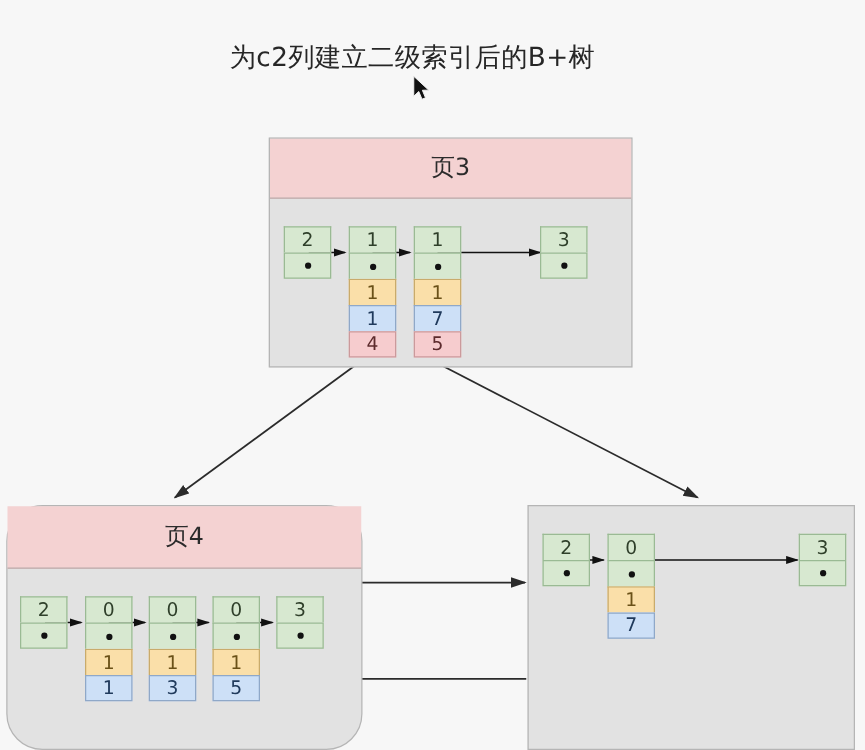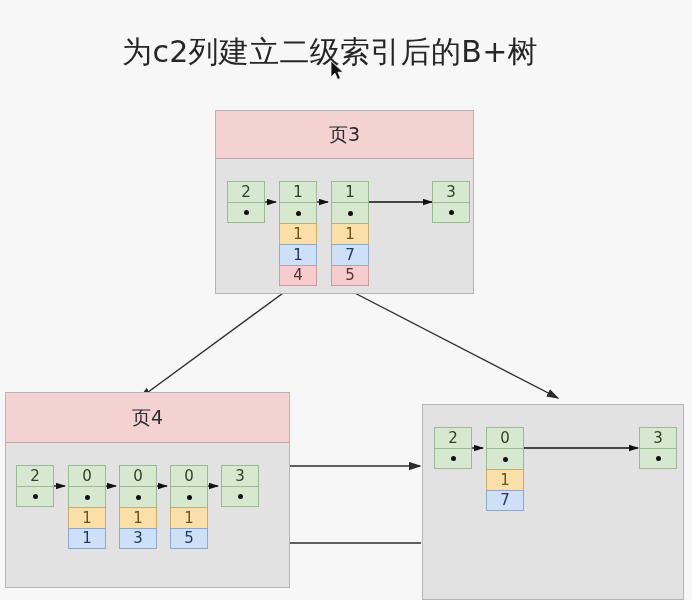--- a/index.html
+++ b/index.html
@@ -20,21 +20,21 @@
     width: 692px;
     height: 600px;
   }
   
   #title {
     position: absolute;
     left: 0;
     top: 32px;
     width: 660px;
     text-align: center;
-    font-size: 30px;
+    font-size: 21px;
     color: #262626;
     letter-spacing: 0.3px;
     font-family: "DejaVu Sans", "Liberation Sans", sans-serif;
     white-space: nowrap;
   }
   
   .page-box {
     position: absolute;
     box-sizing: border-box;
     border: 1px solid #b5b5b5;
@@ -112,21 +112,21 @@
 
     <line x1="290" y1="288" x2="140" y2="398" stroke="#2b2b2b" stroke-width="1.4" marker-end="url(#ah)"></line>
 
     <line x1="345" y1="288" x2="558" y2="398" stroke="#2b2b2b" stroke-width="1.4" marker-end="url(#ah)"></line>
 
     <line x1="266" y1="466" x2="420" y2="466" stroke="#2b2b2b" stroke-width="1.4" marker-end="url(#ah)"></line>
 
     <line x1="421" y1="543" x2="267" y2="543" stroke="#2b2b2b" stroke-width="1.4" marker-end="url(#ah)"></line>
   </svg>
 
-  <div class="page-box" style="left:215px; top:110px; width:259px; height:184px;">
+  <div class="page-box" style="left:215px; top:110px; width:291px; height:184px;">
     <div class="page-header" style="height:48px;">页3</div>
     <div class="page-body" style="height:134px;">
       <svg style="position:absolute;left:0;top:0;width:257px;height:134px;pointer-events:none;">
         <defs>
           <marker id="ah3" markerWidth="8" markerHeight="8" refX="7" refY="2.5" orient="auto" markerUnits="strokeWidth">
             <path d="M0,0 L8,2.5 L0,5 z" fill="#111"></path>
           </marker>
         </defs>
         <line x1="31" y1="43" x2="60" y2="43" stroke="#111" stroke-width="1.3" marker-end="url(#ah3)"></line>
         <line x1="82" y1="43" x2="112" y2="43" stroke="#111" stroke-width="1.3" marker-end="url(#ah3)"></line>
@@ -159,21 +159,21 @@
       </div>
       <div class="node" style="left:216px; top:22px;">
         <div class="cell green">3</div>
         <div class="cell green ptr">
             <span class="dot"></span>
           </div>
       </div>
     </div>
   </div>
 
-  <div class="page-box" style="left:5px; top:392px; width:285px; height:196px;">
+  <div class="page-box" style="left:5px; top:404px; width:285px; height:196px;border-radius:29px;">
     <div class="page-header" style="height:50px;">页4</div>
     <div class="page-body" style="height:145px;">
       <svg style="position:absolute;left:0;top:0;width:259px;height:145px;pointer-events:none;">
         <defs>
           <marker id="ah4" markerWidth="8" markerHeight="8" refX="7" refY="2.5" orient="auto" markerUnits="strokeWidth">
             <path d="M0,0 L8,2.5 L0,5 z" fill="#111"></path>
           </marker>
         </defs>
         <line x1="30" y1="43" x2="59" y2="43" stroke="#111" stroke-width="1.3" marker-end="url(#ah4)"></line>
         <line x1="81" y1="43" x2="110" y2="43" stroke="#111" stroke-width="1.3" marker-end="url(#ah4)"></line>

